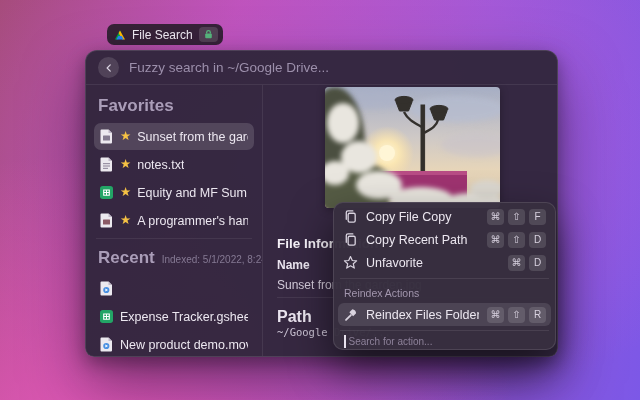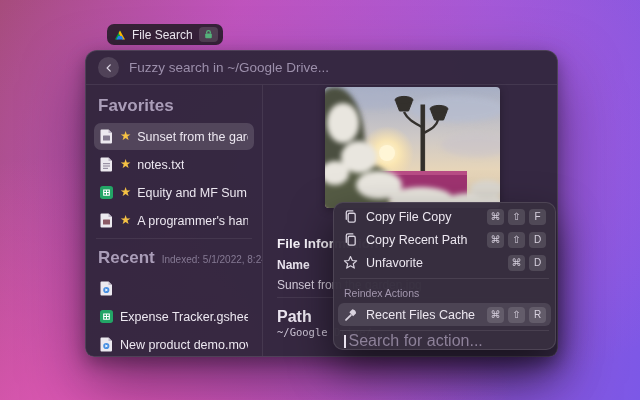--- a/index.html
+++ b/index.html
@@ -109,21 +109,21 @@
     min-width: 17px; height: 16px; padding: 0 3px; border-radius: 4px;
     background: rgba(255,255,255,0.13); color: #d8d1df; font-size: 10px;
     display: flex; align-items: center; justify-content: center;
   }
   .menu-divider { height: 1px; flex: none; background: rgba(255,255,255,0.09); margin: 4px 2px; }
   .menu-sec { flex: none; font-size: 10.5px; color: #a296ad; padding: 4px 6px 4px; }
   .menu-search { flex: 1; display: flex; align-items: center; gap: 3px; padding: 0 6px; min-height: 0; }
   .caret { width: 1.5px; height: 13px; background: #e9e3ef; flex: none; }
   .action-search {
     flex: 1; background: transparent; border: none; outline: none;
-    color: #ece6f2; font-size: 16px; font-family: inherit;
+    color: #ece6f2; font-size: 10px; font-family: inherit;
   }
   .action-search::placeholder { color: #8d8199; opacity: 1; }
 </style>
 </head>
 <body>
 
 <div class="stage">
 
   <div class="tag">
     <span style="display:flex;">
@@ -359,21 +359,21 @@
         </div>
         <div class="menu-divider"></div>
         <div class="menu-sec">Reindex Actions</div>
         <div class="mrow selected">
           <span class="micon">
             <svg width="15" height="15" viewBox="0 0 16 16">
               <line x1="3.2" y1="13.8" x2="8.4" y2="8.6" stroke="#d9d3df" stroke-width="1.9" stroke-linecap="round"></line>
               <path d="M6.8 5.6 L10 2.4 a4.8 4.8 0 0 1 4 4.2 l-3.2 3.2 z" fill="#d9d3df"></path>
             </svg>
           </span>
-          <span class="mlabel">Recent Files Cache</span>
+          <span class="mlabel">Reindex Files Folder</span>
           <span class="keys">
             <span class="keycap">⌘</span>
             <span class="keycap">⇧</span>
             <span class="keycap">R</span>
           </span>
         </div>
       </div>
     <div class="menu-divider"></div>
     <div class="menu-search">
       <span class="caret"></span>

